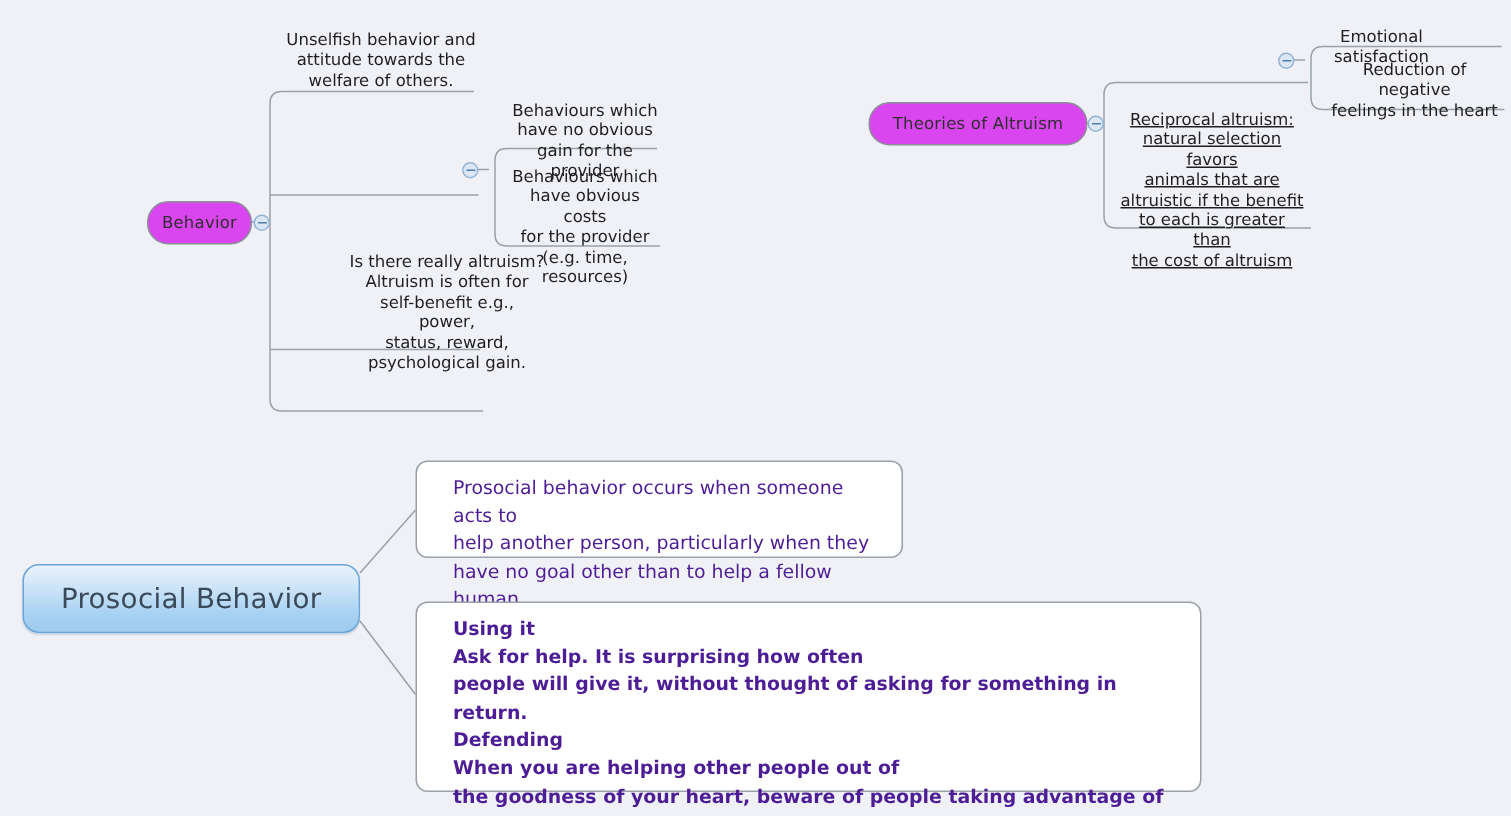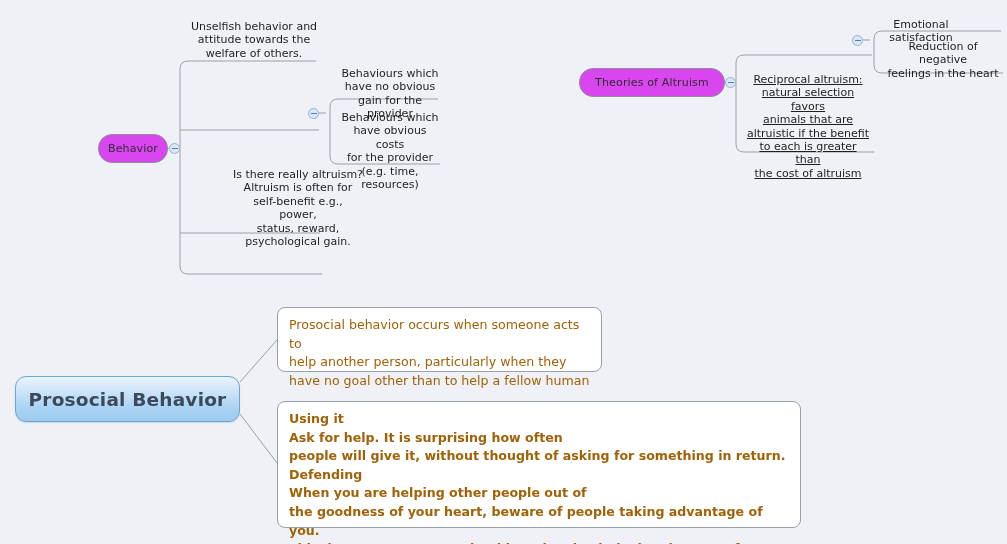--- a/index.html
+++ b/index.html
@@ -44,21 +44,21 @@
     white-space: nowrap;
     letter-spacing: 0.15px;
   }
 
   .root-node.primary {
     background: linear-gradient(to bottom, #e9f3fc 0%, #c9e2f7 38%, #a8d2f2 72%, #9ecbef 100%);
     border: 1px solid #6aa5d8;
     border-radius: 11px;
     box-shadow: 0 1px 1px rgba(120,150,180,0.30);
     font-size: 18.5px;
-    font-weight: bold;
+    font-weight: normal;
     color: #3b4a5a;
     letter-spacing: 0.2px;
   }
 
   
   .leaf {
     position: absolute;
     box-sizing: border-box;
     font-size: 11px;
     line-height: 13.4px;
@@ -70,22 +70,22 @@
 
   
   .note-box {
     position: absolute;
     box-sizing: border-box;
     background: #ffffff;
     border: 1px solid #9aa0a8;
     border-radius: 8px;
     font-size: 12.6px;
     line-height: 18.6px;
-    color: #a16207;
-    padding: 8px 11px 9px 11px;
+    color: #4c1d95;
+    padding: 8px 11px 9px 24px;
     white-space: pre-line;
   }
 
   
   .toggle {
     position: absolute;
     width: 11px;
     height: 11px;
     border-radius: 50%;
     background: #dce7f4;

